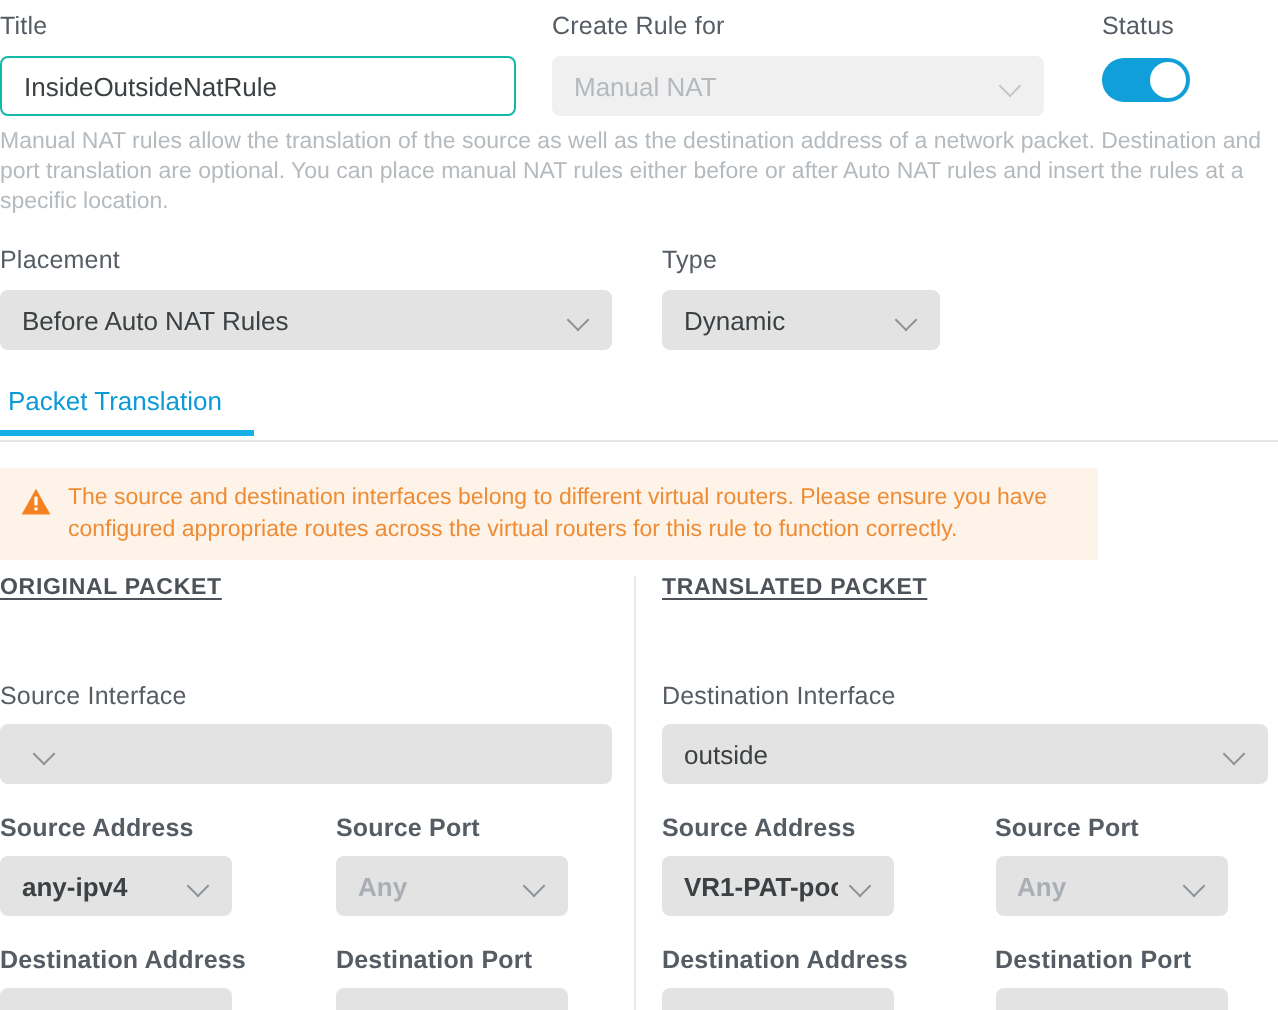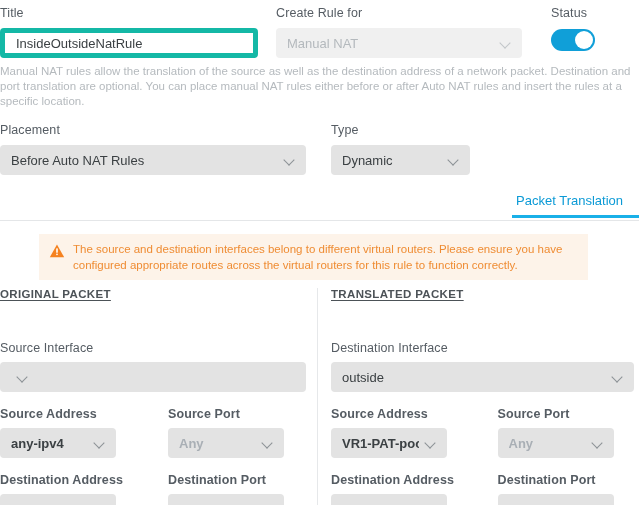--- a/index.html
+++ b/index.html
@@ -20,21 +20,21 @@
   .lbl {
     font-size: 12.5px;
     color: #555c63;
     line-height: 16px;
     letter-spacing: 0.1px;
   }
 
   
   .textinput {
     background: #ffffff;
-    border: 5px solid #14b8a6;
+    border: 1px solid #14b8a6;
     border-radius: 4px;
     height: 30px;
     display: flex;
     align-items: center;
     padding: 0 11px;
     font-size: 13px;
     color: #3b4043;
   }
   .select {
     background: #e3e3e3;
@@ -105,21 +105,20 @@
   .fld-placement { position: absolute; left: 0;   top: 122px; width: 306px; }
   .fld-type      { position: absolute; left: 331px; top: 122px; width: 139px; }
 
   
   .tabs {
     position: absolute;
     left: 0; top: 193px; width: 639px; height: 28px;
     border-bottom: 1px solid #e4e6e8;
     display: flex;
     align-items: flex-start;
-    justify-content: flex-end;
   }
   .tab {
     font-size: 13px;
     color: #5b6166;
     padding: 0 16px 9px 16px;
     cursor: pointer;
     position: relative;
     white-space: nowrap;
   }
   .tab:first-child { padding-left: 4px; }
@@ -133,21 +132,20 @@
   }
 
   
   .warn {
     position: absolute;
     left: 0; top: 234px; width: 549px; height: 46px;
     background: #fdf3e9;
     display: flex;
     align-items: flex-start;
     padding: 8px 10px 0 10px;
-    margin-left: 39px;
   }
   .warn-icon {
     flex: 0 0 auto;
     width: 16px; height: 16px;
     position: relative;
     margin-right: 8px;
     margin-top: 1px;
   }
   .warn-text {
     font-size: 11.5px;

